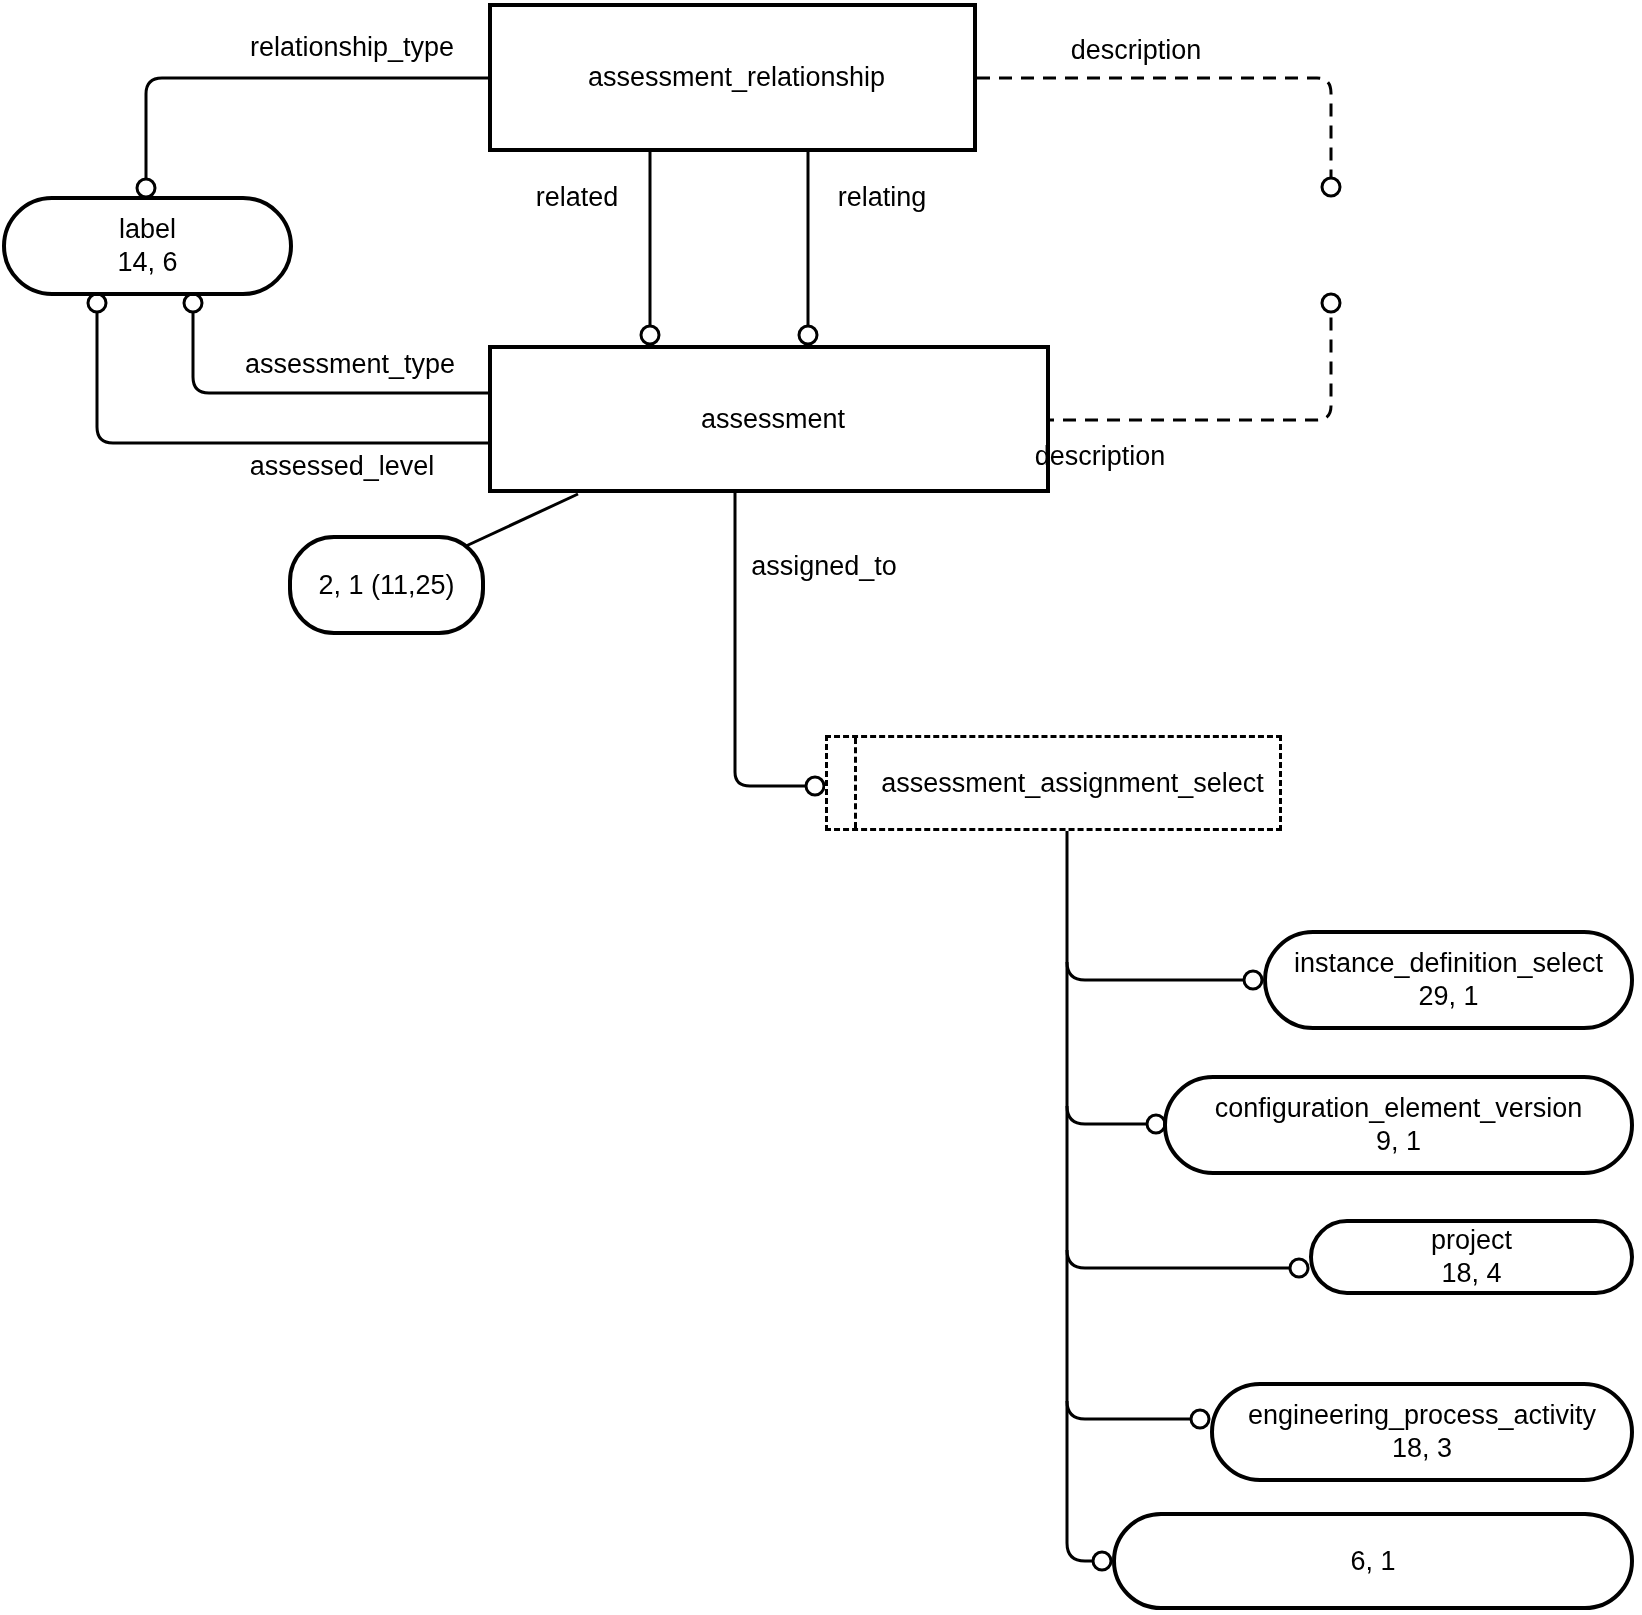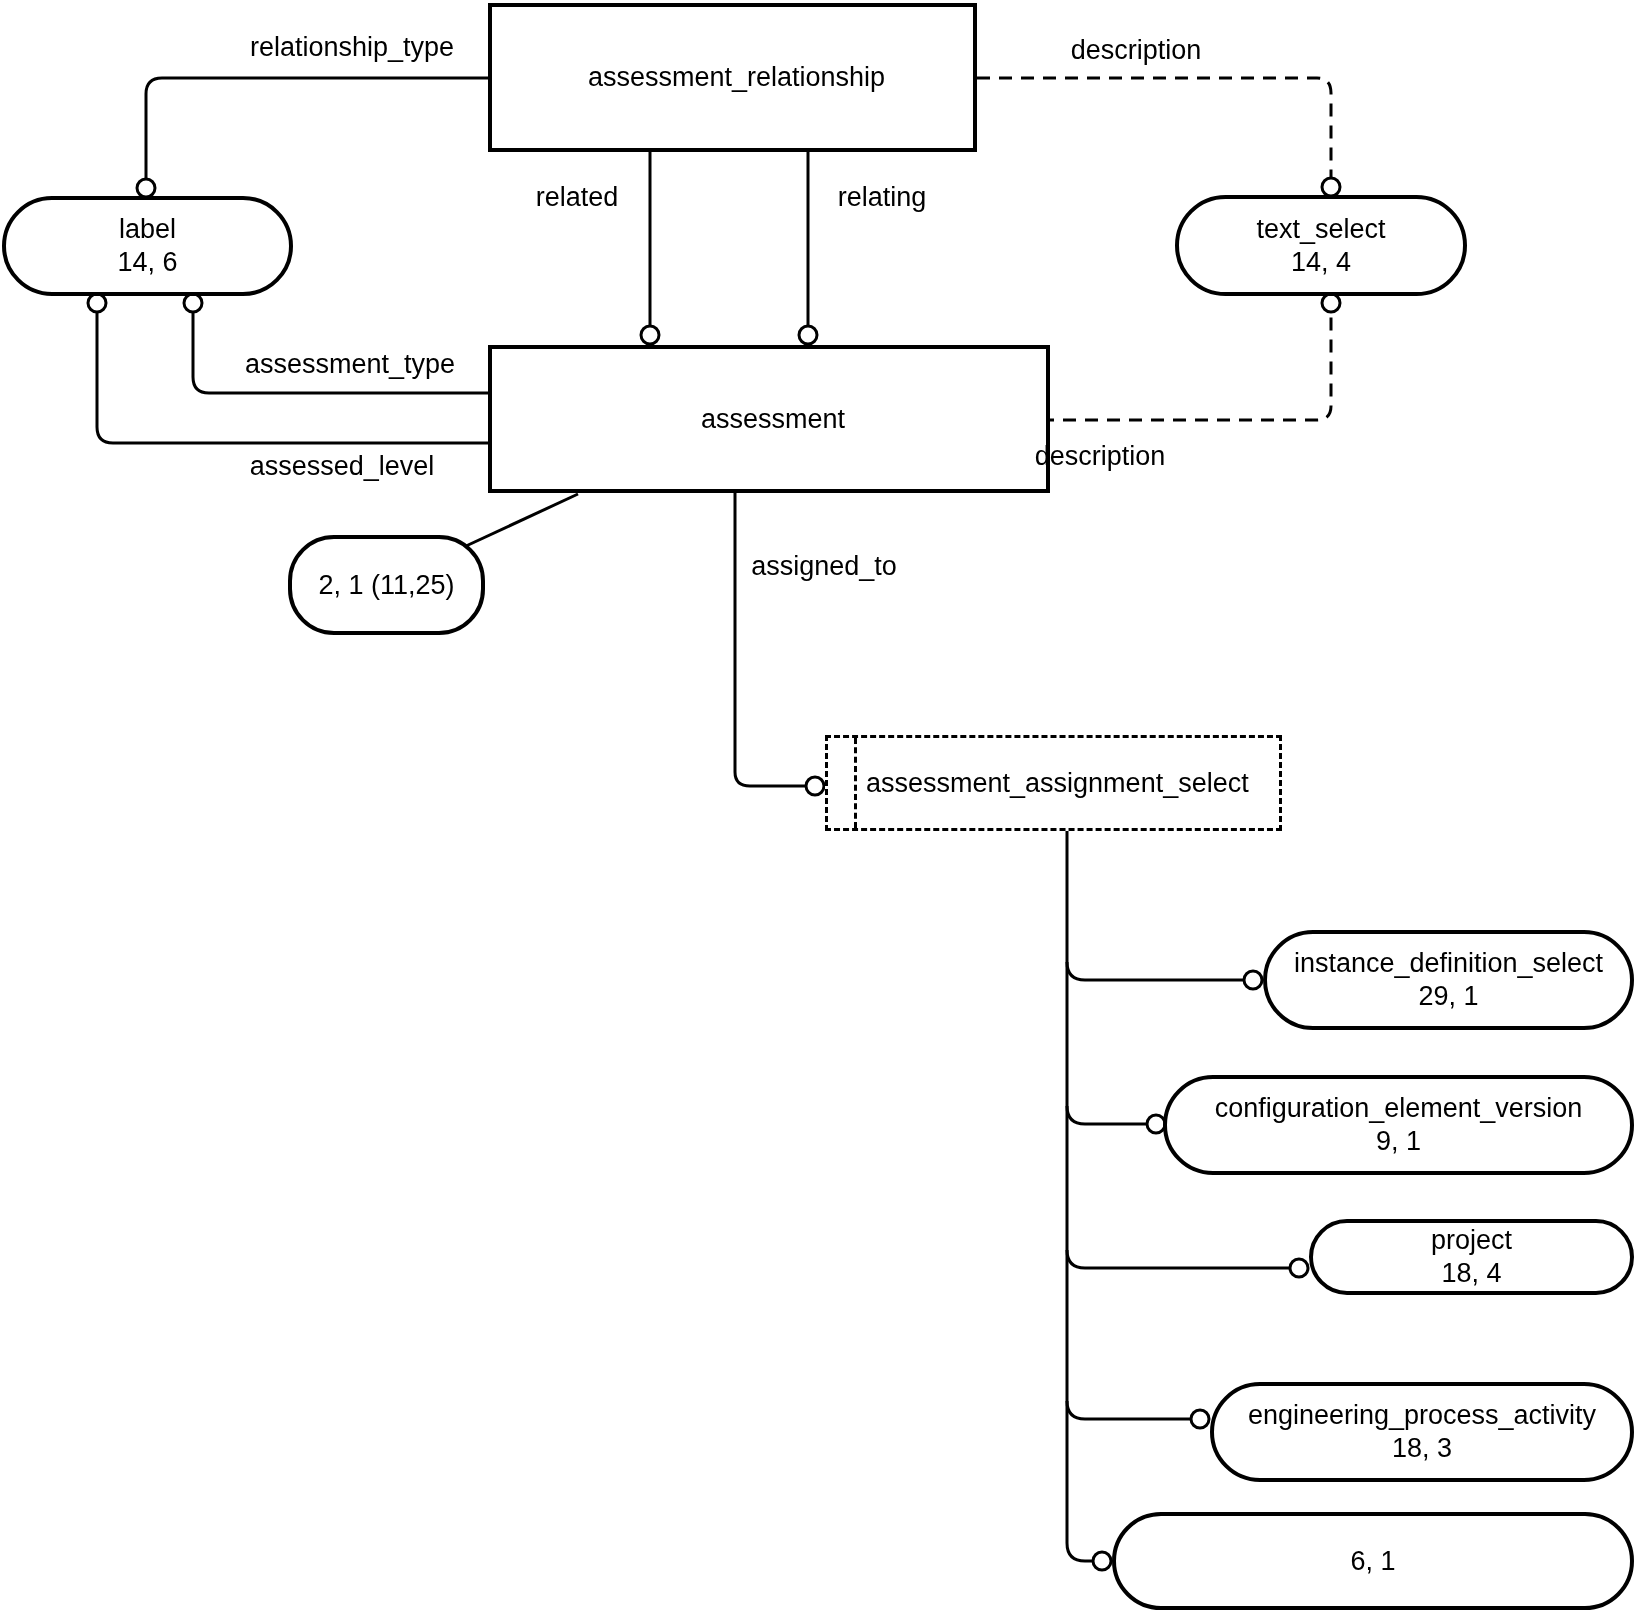--- a/index.html
+++ b/index.html
@@ -133,30 +133,26 @@
 
   <div class="node entity-box" style="left:488px; top:345px; width:562px; height:148px;">
     <span>assessment</span>
   </div>
 
   <div class="node stadium" style="left:2px; top:196px; width:291px; height:100px;">
     <span>label</span>
     <span>14, 6</span>
   </div>
 
-  <div class="node stadium" style="left:1175px; top:195px; width:292px; height:101px;">
-    <span>text_select</span>
-    <span>14, 4</span>
-  </div>
 
   <div class="node oval" style="left:288px; top:535px; width:197px; height:100px;">
     <span>2, 1 (11,25)</span>
   </div>
 
-  <div class="node select-box" style="left:825px; top:735px; width:457px; height:96px;">
+  <div class="node select-box" style="left:825px; top:735px; width:457px; height:96px;align-items:center;">
     <div class="inner-line"></div>
     <span>assessment_assignment_select</span>
   </div>
 
   <div class="node stadium" style="left:1263px; top:930px; width:371px; height:100px;">
     <span>instance_definition_select</span>
     <span>29, 1</span>
   </div>
 
   <div class="node stadium" style="left:1163px; top:1075px; width:471px; height:100px;">

